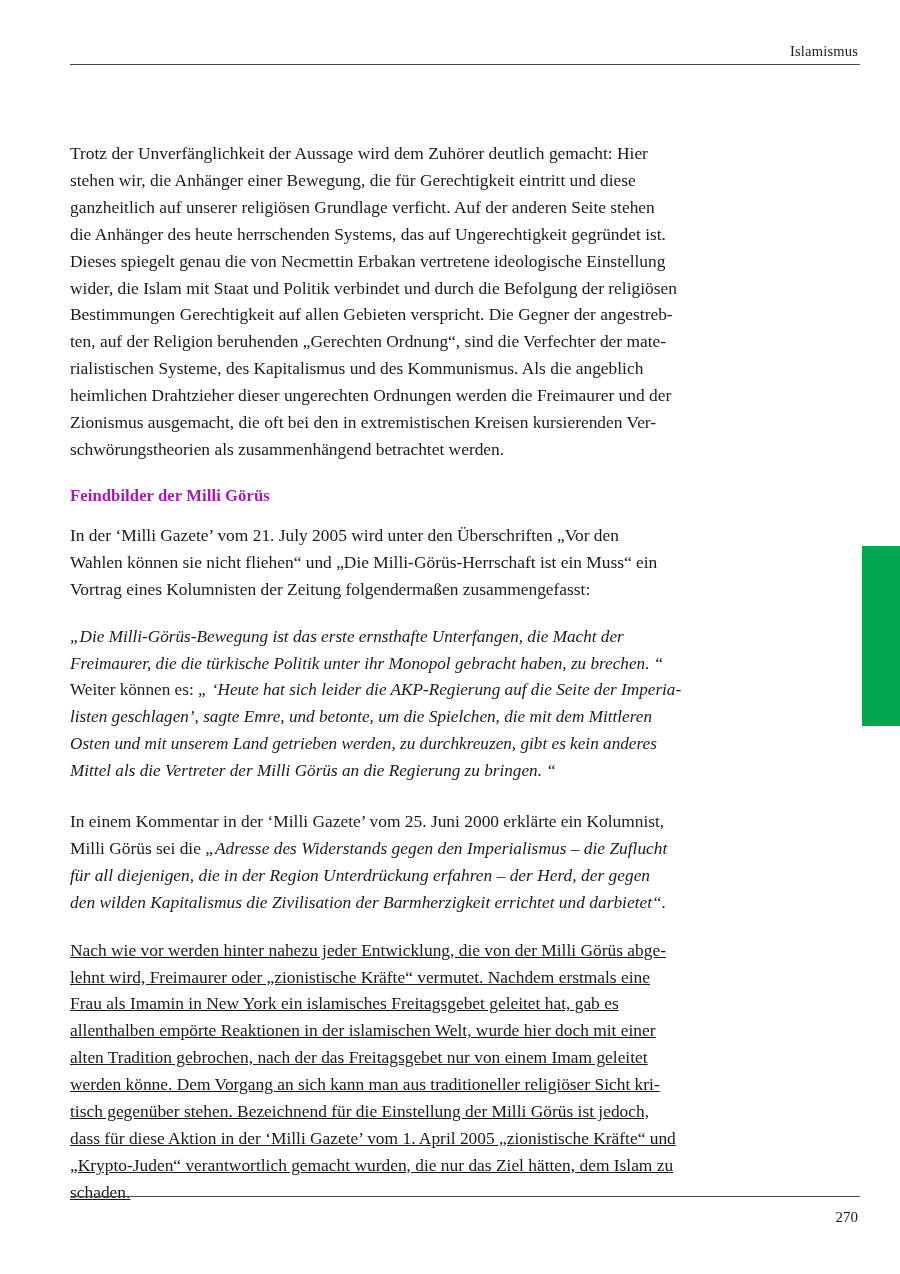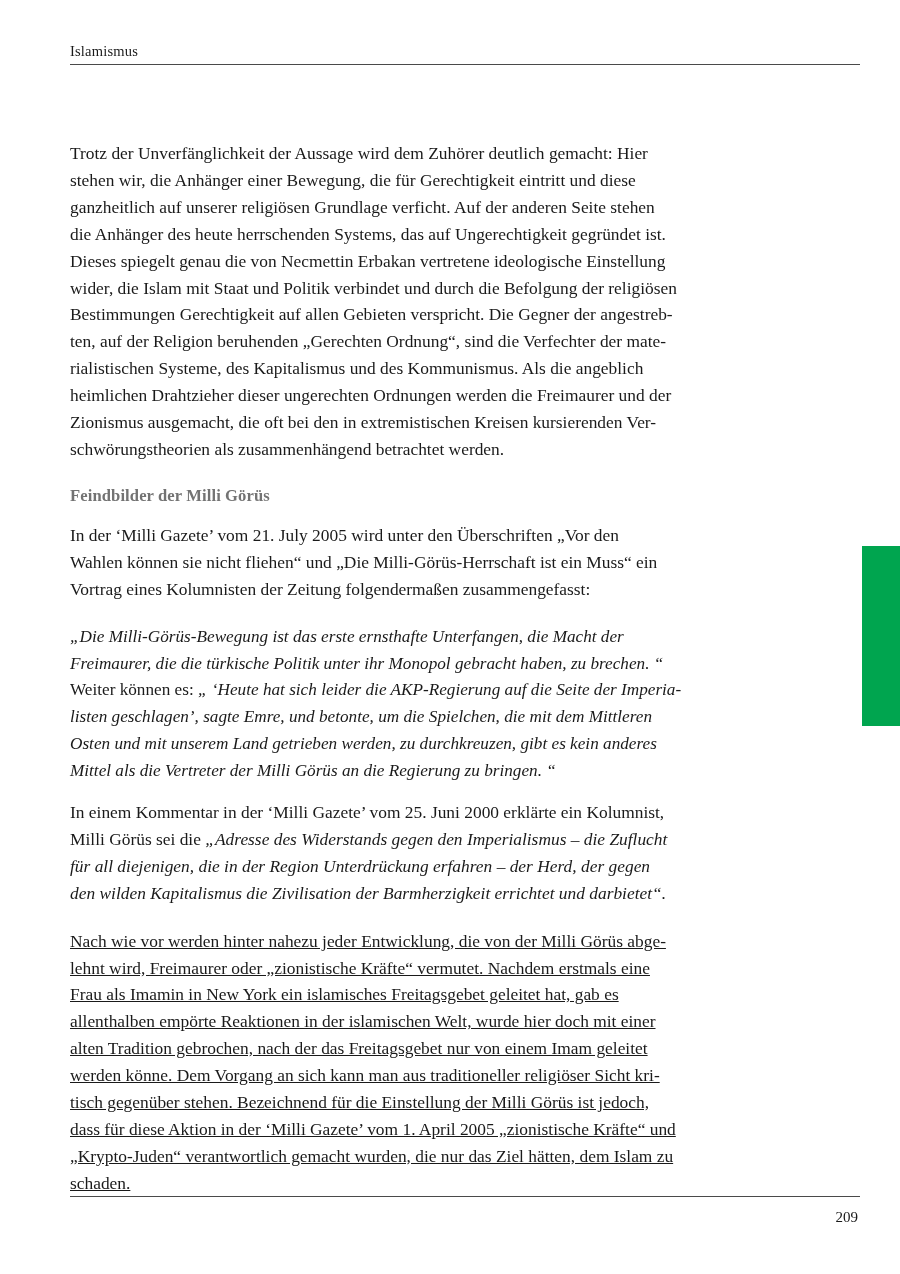--- a/index.html
+++ b/index.html
@@ -24,20 +24,21 @@
   }
 
   
   .header {
     position: absolute;
     left: 70px;
     top: 42px;
     width: 790px;
   }
   .header-title {
+    text-align: right;
     font-size: 14.5px;
     line-height: 18px;
     letter-spacing: 0.2px;
     color: #1a1a1a;
     padding-right: 2px;
   }
   .header-rule {
     margin-top: 4px;
     border-top: 1.2px solid #4a4a4a;
     width: 100%;
@@ -58,29 +59,29 @@
     text-align: left;
     color: #1a1a1a;
     white-space: pre-wrap;
   }
 
   .heading {
     font-size: 16.6px;
     font-weight: bold;
     line-height: 24px;
     margin: 9px 0 3px 0;
-    color: #737373;
+    color: #a21caf;
     letter-spacing: 0.1px;
   }
 
   .quote {
     font-style: italic;
     font-size: 17.2px;
     line-height: 26.9px;
-    margin: 0 0 14px 0;
+    margin: 0 0 23px 0;
     color: #1a1a1a;
     white-space: pre-wrap;
   }
 
   
   .roman {
     font-style: normal;
   }
   
   .ital {
@@ -172,16 +173,16 @@
 dass für diese Aktion in der ‘Milli Gazete’ vom 1. April 2005 „zionistische Kräfte“ und
 „Krypto-Juden“ verantwortlich gemacht wurden, die nur das Ziel hätten, dem Islam zu
 schaden.</p>
 
   </div>
 
   <div class="thumb-tab" style="background: rgb(0, 165, 79);"></div>
 
   <div class="footer">
     <div class="footer-rule"></div>
-    <div class="footer-pageno">209</div>
+    <div class="footer-pageno">270</div>
   </div>
 
 </div>
 
 </body></html>

